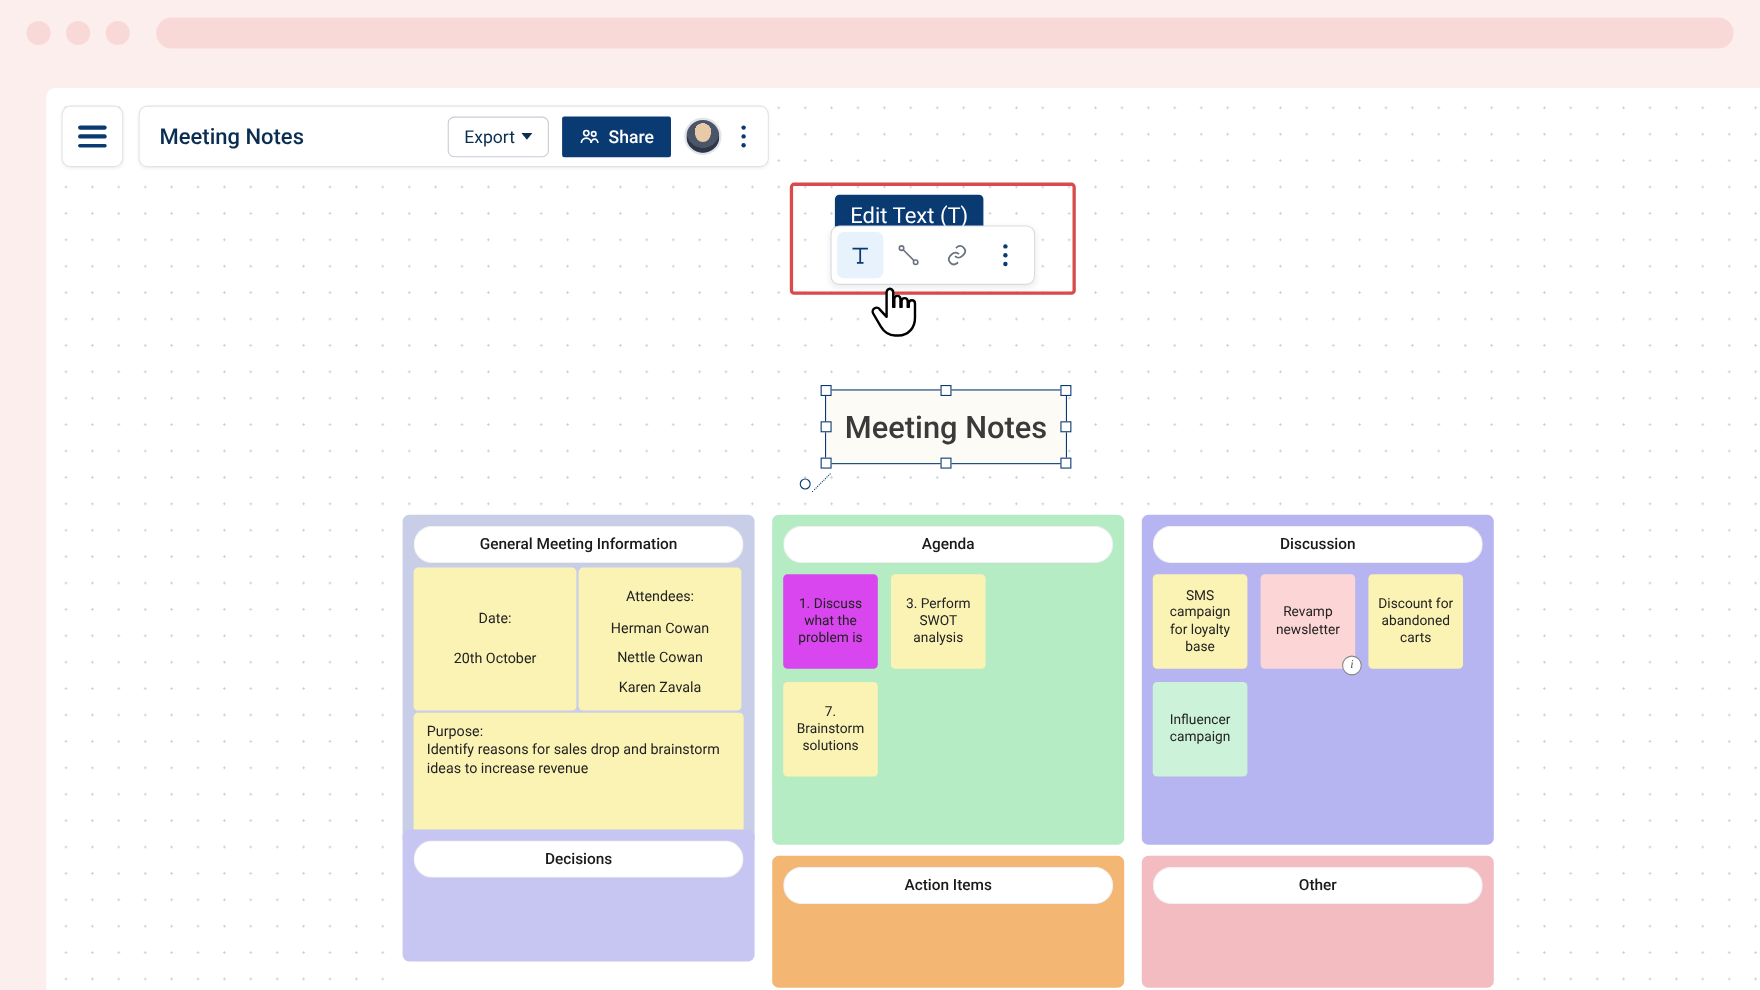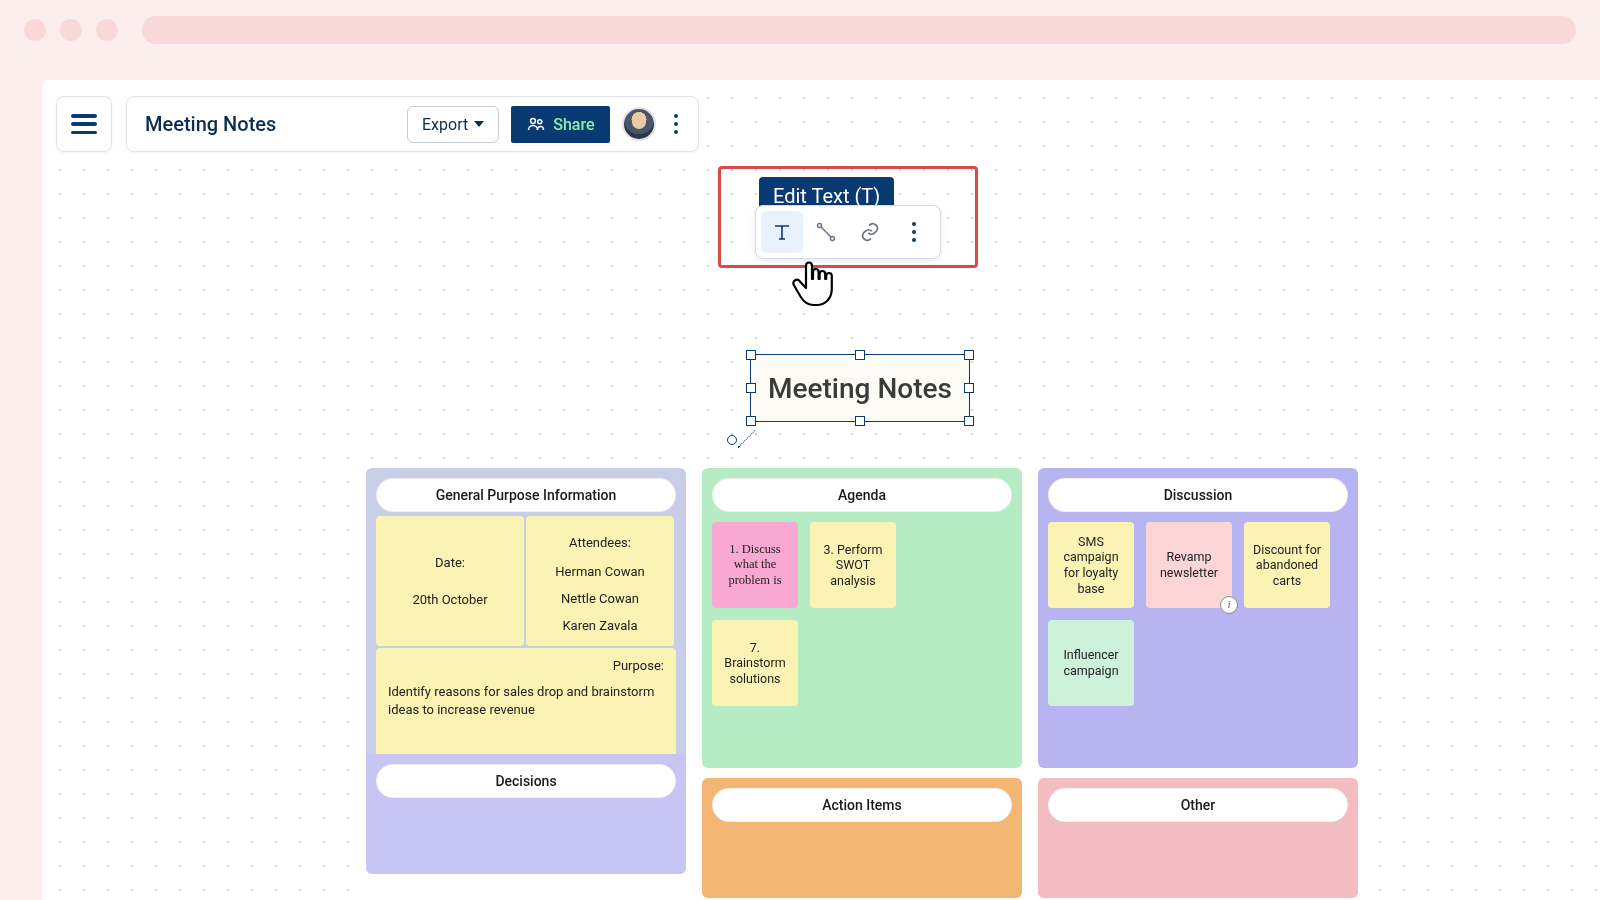--- a/index.html
+++ b/index.html
@@ -109,21 +109,21 @@
   width: 0; height: 0;
   border-left: 5px solid transparent;
   border-right: 5px solid transparent;
   border-top: 6px solid #0a2d52;
 }
 .share-btn {
   display: flex;
   align-items: center;
   gap: 8px;
   background: #0a3a72;
-  color: #86efac;
+  color: #ffffff;
   border-radius: 2px;
   padding: 9px 16px;
   font-size: 16px;
   font-weight: 500;
 }
 .avatar {
   width: 34px;
   height: 34px;
   border-radius: 50%;
   background: radial-gradient(circle at 50% 35%, #e8c9a8 30%, #4a5568 31%, #4a5568 60%, #2d3748 61%);
@@ -323,27 +323,27 @@
   left: 10px;
   top: 180px;
   right: 10px;
   height: 112px;
   background: #fbf3b4;
   text-align: left;
   padding: 10px 12px;
   align-items: flex-start;
   justify-content: flex-start;
 }
-.info-purpose .p-label { width: 100%; text-align: right; margin-bottom: 10px; }
+.info-purpose .p-label { width: 100%; text-align: left; }
 .info-purpose .p-text { font-size: 13px; line-height: 1.35; text-align: left; }
 
 
 .sec-agenda { background: #b6ecc3; }
 .sec-agenda .sticky { width: 86px; height: 86px; font-size: 12.5px; line-height: 1.25; }
-.ag1 { background: #f9a8d4; font-family: Liberation Serif, serif; }
+.ag1 { background: #d946ef; }
 .ag2 { background: #fcd6d6; }
 .ag3 { background: #fbf3b4; }
 .ag4 { background: #fbf3b4; }
 
 
 .sec-disc { background: #b7b5f1; }
 .sec-disc .sticky { width: 86px; height: 86px; font-size: 12.5px; line-height: 1.25; position: relative;}
 .d1 { background: #fbf3b4; }
 .d2 { background: #fcd6d6; }
 .d3 { background: #fbf3b4; }
@@ -462,21 +462,21 @@
     <div class="sel-handle bl"></div>
     <div class="sel-handle bm"></div>
     <div class="sel-handle br"></div>
     <div class="sel-arrow-line"></div>
     <div class="sel-arrow-handle"></div>
   </div>
 
   <div class="board-bg" style="left:320px; top:380px; width:1010px; height:500px;"></div>
 
   <div class="section sec-info" style="left:324px; top:388px; width:320px; height:300px;">
-    <div class="section-header">General Purpose Information</div>
+    <div class="section-header">General Meeting Information</div>
     <div class="sticky info-date">
       <div style="margin-bottom:22px;">Date:</div>
       <div>20th October</div>
     </div>
     <div class="sticky info-attendees">
       <div class="att-label">Attendees:</div>
       <div class="att-name">Herman Cowan</div>
       <div class="att-name">Nettle Cowan</div>
       <div class="att-name">Karen Zavala</div>
     </div>

